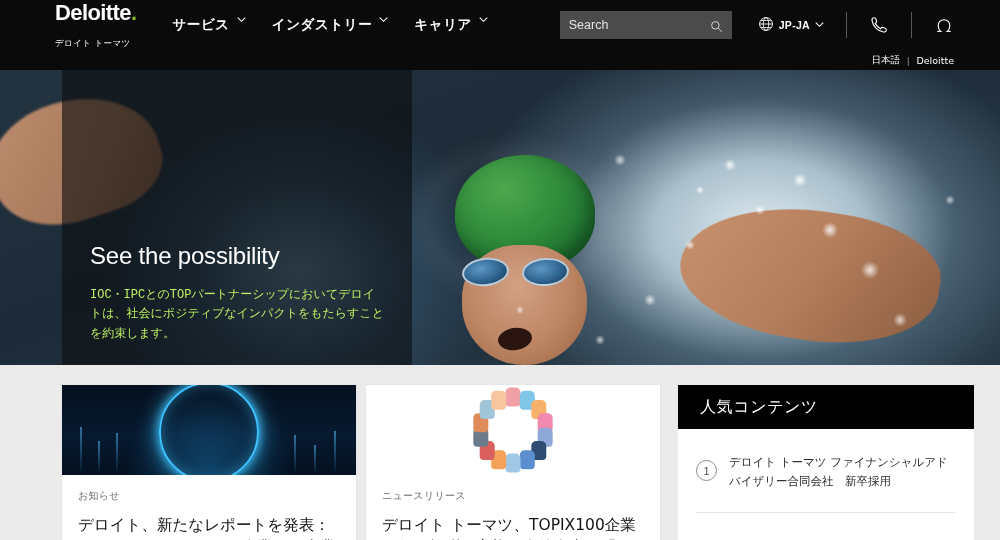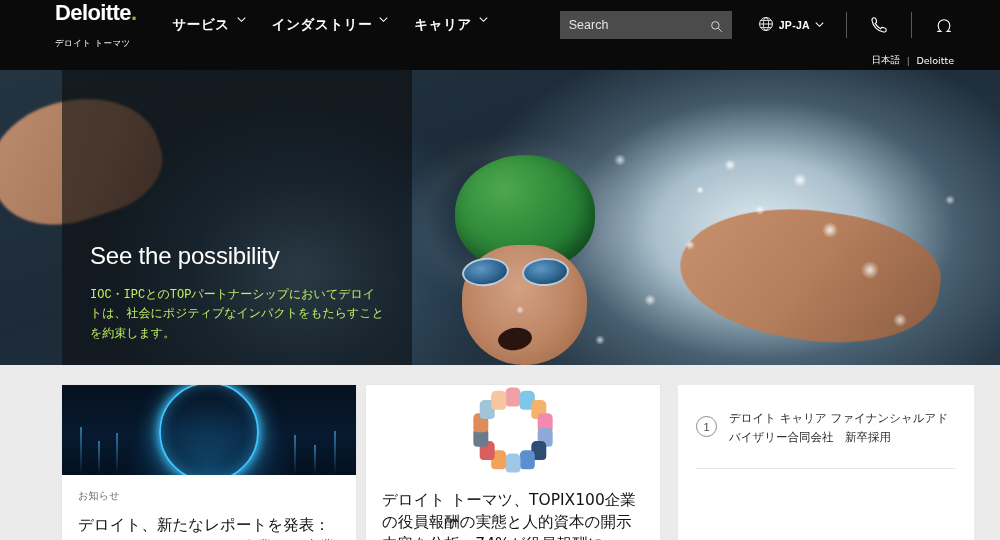--- a/index.html
+++ b/index.html
@@ -489,26 +489,30 @@
           <div class="person" style="background: rgb(159, 199, 230); transform: translate(-50%, -50%) rotate(180deg) translateY(-33px) rotate(-180deg);"></div>
           <div class="person" style="background: rgb(244, 162, 89); transform: translate(-50%, -50%) rotate(205.714deg) translateY(-33px) rotate(-205.714deg);"></div>
           <div class="person" style="background: rgb(217, 95, 95); transform: translate(-50%, -50%) rotate(231.429deg) translateY(-33px) rotate(-231.429deg);"></div>
           <div class="person" style="background: rgb(107, 123, 140); transform: translate(-50%, -50%) rotate(257.143deg) translateY(-33px) rotate(-257.143deg);"></div>
           <div class="person" style="background: rgb(224, 139, 90); transform: translate(-50%, -50%) rotate(282.857deg) translateY(-33px) rotate(-282.857deg);"></div>
           <div class="person" style="background: rgb(160, 196, 216); transform: translate(-50%, -50%) rotate(308.571deg) translateY(-33px) rotate(-308.571deg);"></div>
           <div class="person" style="background: rgb(247, 197, 159); transform: translate(-50%, -50%) rotate(334.286deg) translateY(-33px) rotate(-334.286deg);"></div>
         </div>
     </div>
     <div class="card-body">
+      <div class="card-kicker">ニュースリリース</div>
       <div class="card-title">デロイト トーマツ、TOPIX100企業の役員報酬の実態と人的資本の開示内容を分析 - 74%が役員報酬に</div>
     </div>
   </div>
 
   <div class="side-panel">
+    <div class="side-head">
+      <span class="side-head-title">人気コンテンツ</span>
+    </div>
     <div class="side-list">
       <div class="side-item">
         <div class="rank">1</div>
-        <div class="side-item-text">デロイト キャリア ファイナンシャルアドバイザリー合同会社　新卒採用</div>
+        <div class="side-item-text">デロイト トーマツ ファイナンシャルアドバイザリー合同会社　新卒採用</div>
       </div>
     </div>
   </div>
 
 </div>
 
 </body></html>

